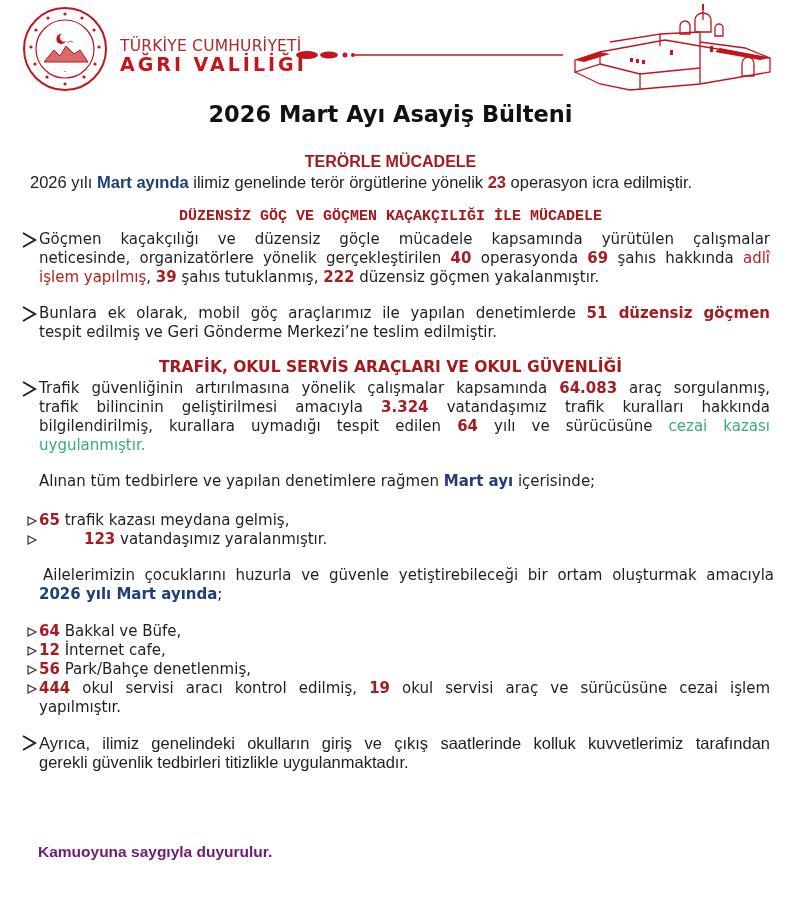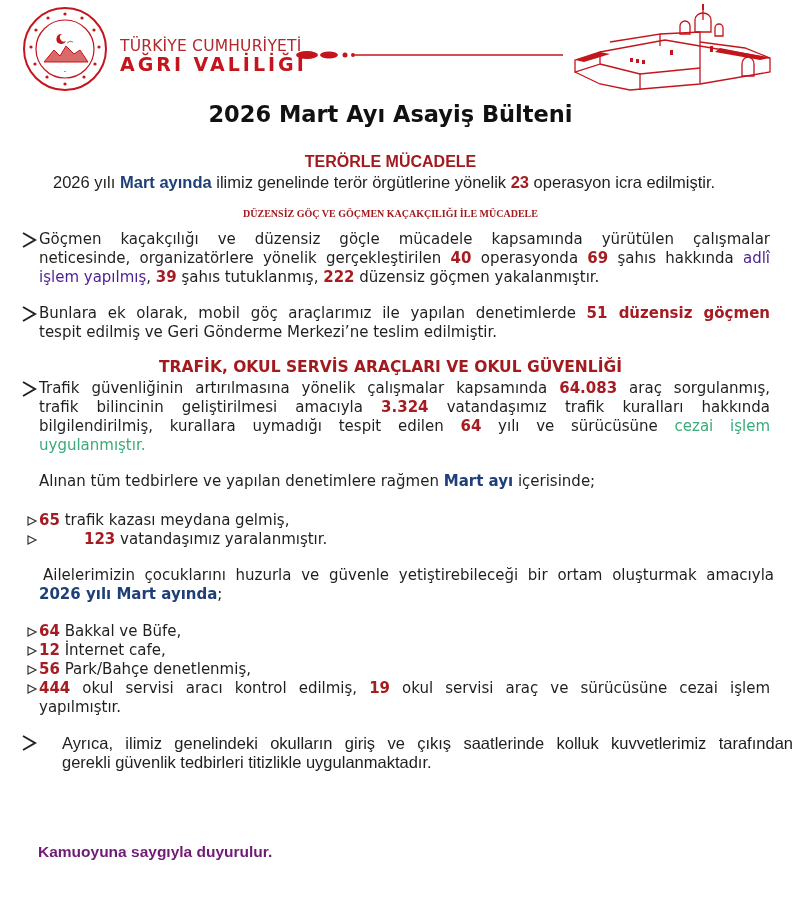--- a/index.html
+++ b/index.html
@@ -27,25 +27,25 @@
       font-family: "DejaVu Sans", sans-serif; font-weight: bold; font-size: 22.5px; color: #111;
     }
     .section-h {
       position: absolute; left: 0; width: 781px; text-align: center;
       font-family: "Liberation Sans", sans-serif; font-weight: bold; font-size: 16px; color: #a31a1e;
     }
     .line {
       position: absolute; white-space: nowrap;
       font-family: "DejaVu Sans", sans-serif; font-size: 15px; color: #1f1f1f; line-height: 20px;
     }
-    .narrow { font-family: "Liberation Sans", sans-serif; font-size: 16.5px; margin-left: 23px; }
+    .narrow { font-family: "Liberation Sans", sans-serif; font-size: 16.5px; }
     .just { text-align: justify; text-align-last: justify; }
     .red { color: #a51d22; font-weight: bold; }
     .blue { color: #1e3f78; font-weight: bold; }
-    .cyan { color: #4c1d95; }
+    .cyan { color: #b91c1c; }
     .green { color: #3aaa7a; }
     .arrow { position: absolute; width: 16px; height: 18px; }
     .arrow-s { position: absolute; width: 12px; height: 12px; }
     .closing {
       position: absolute; left: 38px; top: 843px;
       font-family: "Liberation Sans", sans-serif; font-weight: bold; font-size: 15.5px; color: #701a75;
     }
   </style>
 </head>
 <body>
@@ -111,21 +111,21 @@
   </svg>
 </div>
 
 <div class="title">2026 Mart Ayı Asayiş Bülteni</div>
 
 <div class="section-h" style="top:153px;text-align:center;">TERÖRLE MÜCADELE</div>
 <div class="line narrow" style="left:30px; top:172px;">
   <span>2026 yılı </span><span class="blue">Mart ayında</span><span> ilimiz genelinde terör örgütlerine yönelik </span><span class="red">23</span><span> operasyon icra edilmiştir.</span>
 </div>
 
-<div class="section-h" style="top:208px; font-family:Liberation Serif, serif; font-size:10px;">DÜZENSİZ GÖÇ VE GÖÇMEN KAÇAKÇILIĞI İLE MÜCADELE</div>
+<div class="section-h" style="top:208px; font-family:Liberation Mono, monospace; font-size:15px;">DÜZENSİZ GÖÇ VE GÖÇMEN KAÇAKÇILIĞI İLE MÜCADELE</div>
 
 <svg class="arrow" style="left:21px; top:231px;" viewBox="0 0 16 18">
     <path d="M2 2 L14 9 L2 16" fill="none" stroke="#222" stroke-width="2"></path>
   </svg>
 <div class="line just" style="left:39px; top:229px; width:731px;">Göçmen kaçakçılığı ve düzensiz göçle mücadele kapsamında yürütülen çalışmalar</div>
 <div class="line just" style="left:39px; top:248px; width:731px;">
   <span>neticesinde, organizatörlere yönelik gerçekleştirilen </span><span class="red">40</span><span> operasyonda </span><span class="red">69</span><span> şahıs hakkında </span><span class="cyan">adlî</span>
 </div>
 <div class="line" style="left:39px; top:267px;">
   <span class="cyan">işlem yapılmış</span><span>, </span><span class="red">39</span><span> şahıs tutuklanmış, </span><span class="red">222</span><span> düzensiz göçmen yakalanmıştır.</span>
@@ -144,21 +144,21 @@
 <svg class="arrow" style="left:21px; top:380px;" viewBox="0 0 16 18">
     <path d="M2 2 L14 9 L2 16" fill="none" stroke="#222" stroke-width="2"></path>
   </svg>
 <div class="line just" style="left:39px; top:378px; width:731px;">
   <span>Trafik güvenliğinin artırılmasına yönelik çalışmalar kapsamında </span><span class="red">64.083</span><span> araç sorgulanmış,</span>
 </div>
 <div class="line just" style="left:39px; top:397px; width:731px;">
   <span>trafik bilincinin geliştirilmesi amacıyla </span><span class="red">3.324</span><span> vatandaşımız trafik kuralları hakkında</span>
 </div>
 <div class="line just" style="left:39px; top:416px; width:731px;">
-  <span>bilgilendirilmiş, kurallara uymadığı tespit edilen </span><span class="red">64</span><span> yılı ve sürücüsüne </span><span class="green">cezai işlem</span>
+  <span>bilgilendirilmiş, kurallara uymadığı tespit edilen </span><span class="red">64</span><span> yılı ve sürücüsüne </span><span class="green">cezai kazası</span>
 </div>
 <div class="line green" style="left:39px; top:435px;">uygulanmıştır.</div>
 
 <div class="line" style="left:39px; top:471px;">
   <span>Alınan tüm tedbirlere ve yapılan denetimlere rağmen </span><span class="blue">Mart ayı</span><span> içerisinde;</span>
 </div>
 
 <svg class="arrow-s" style="left:26px; top:515px;" viewBox="0 0 12 12">
     <path d="M2 2 L10 6 L2 10 Z" fill="none" stroke="#333" stroke-width="1.2"></path>
   </svg>

